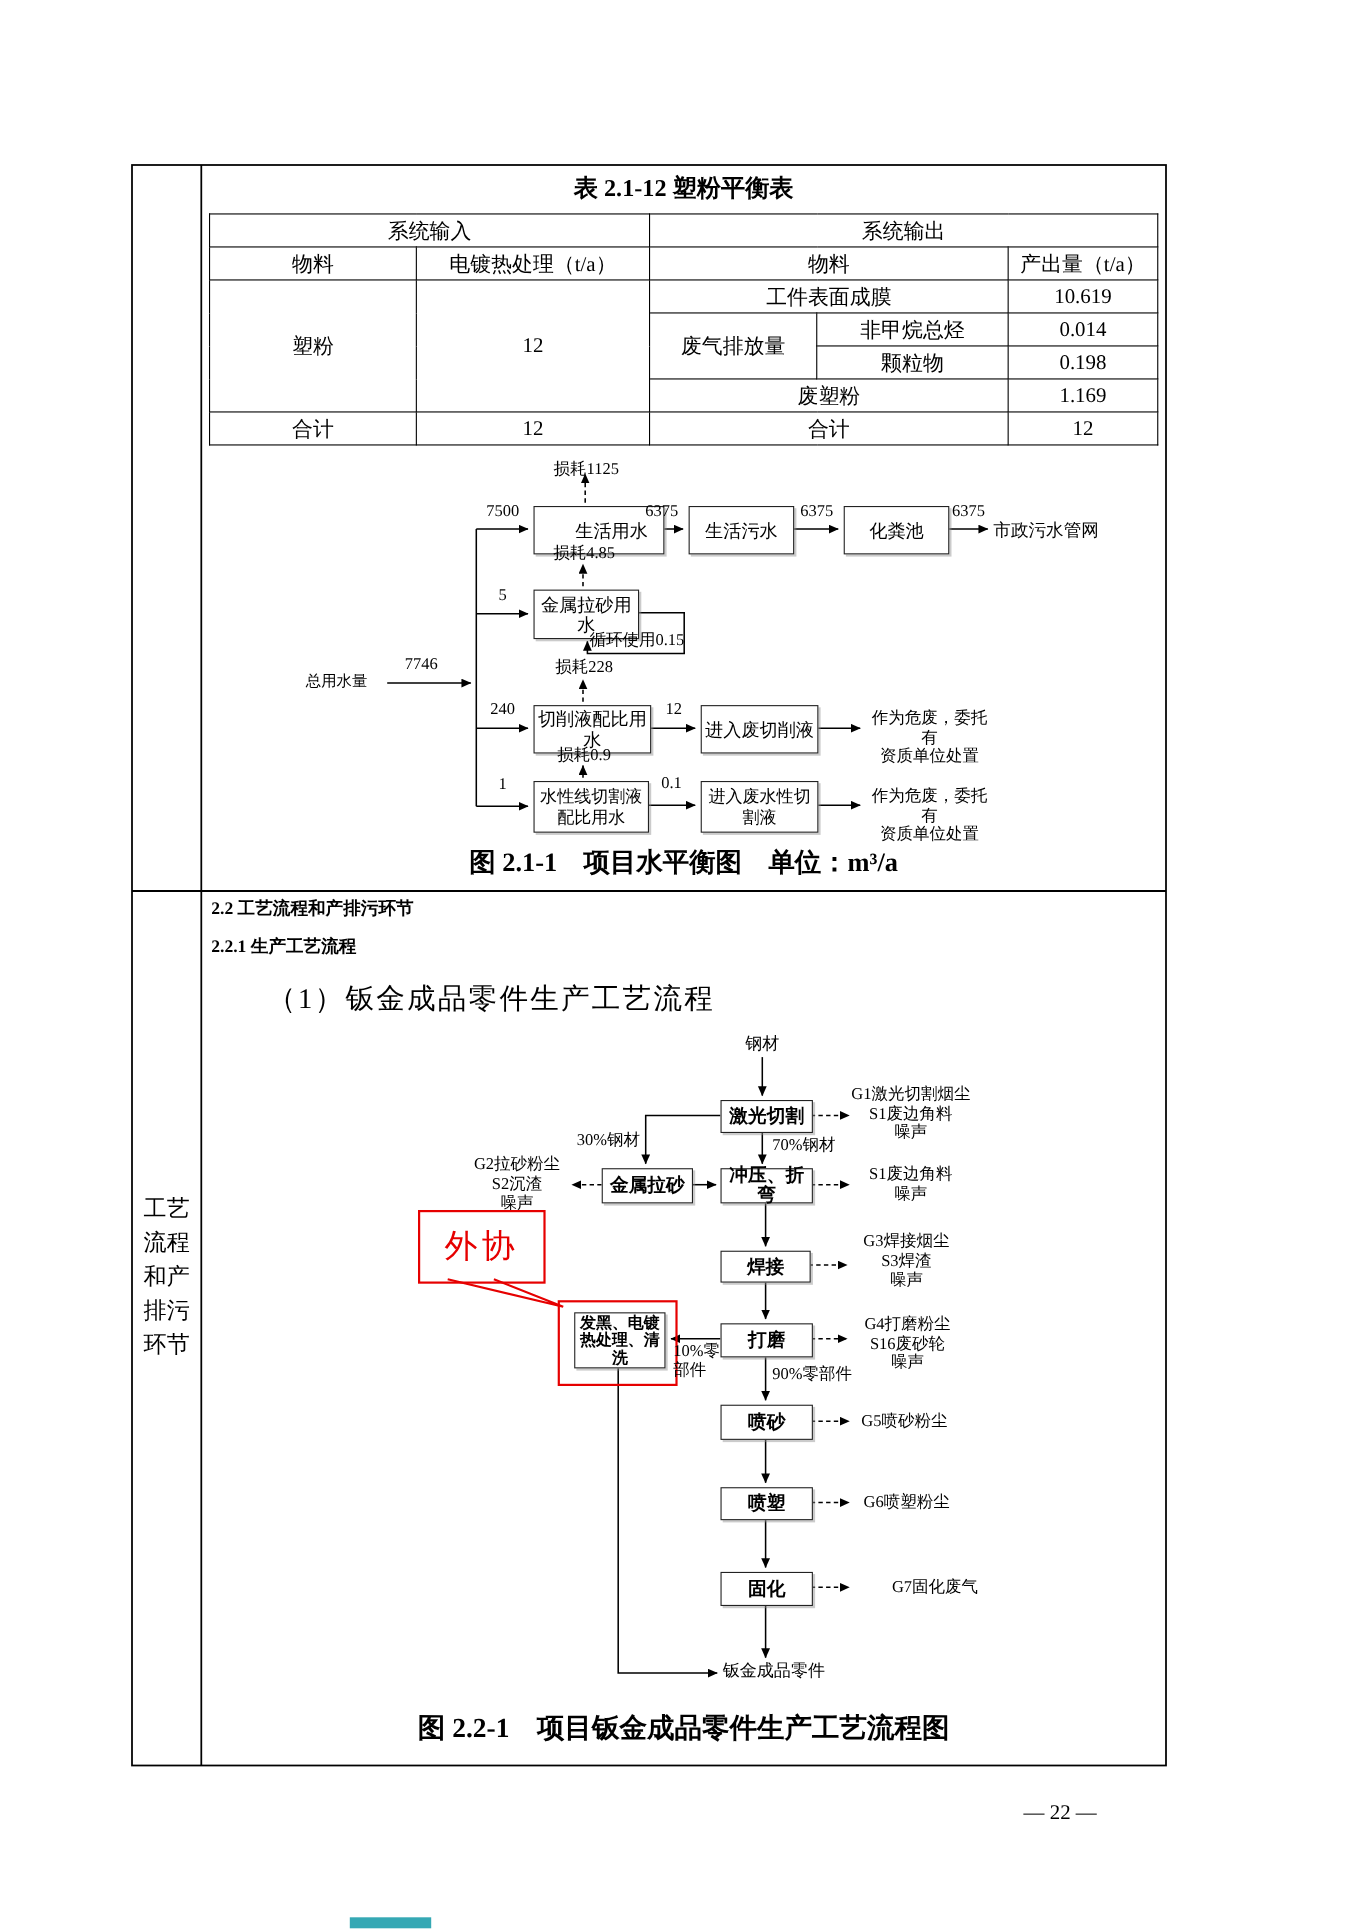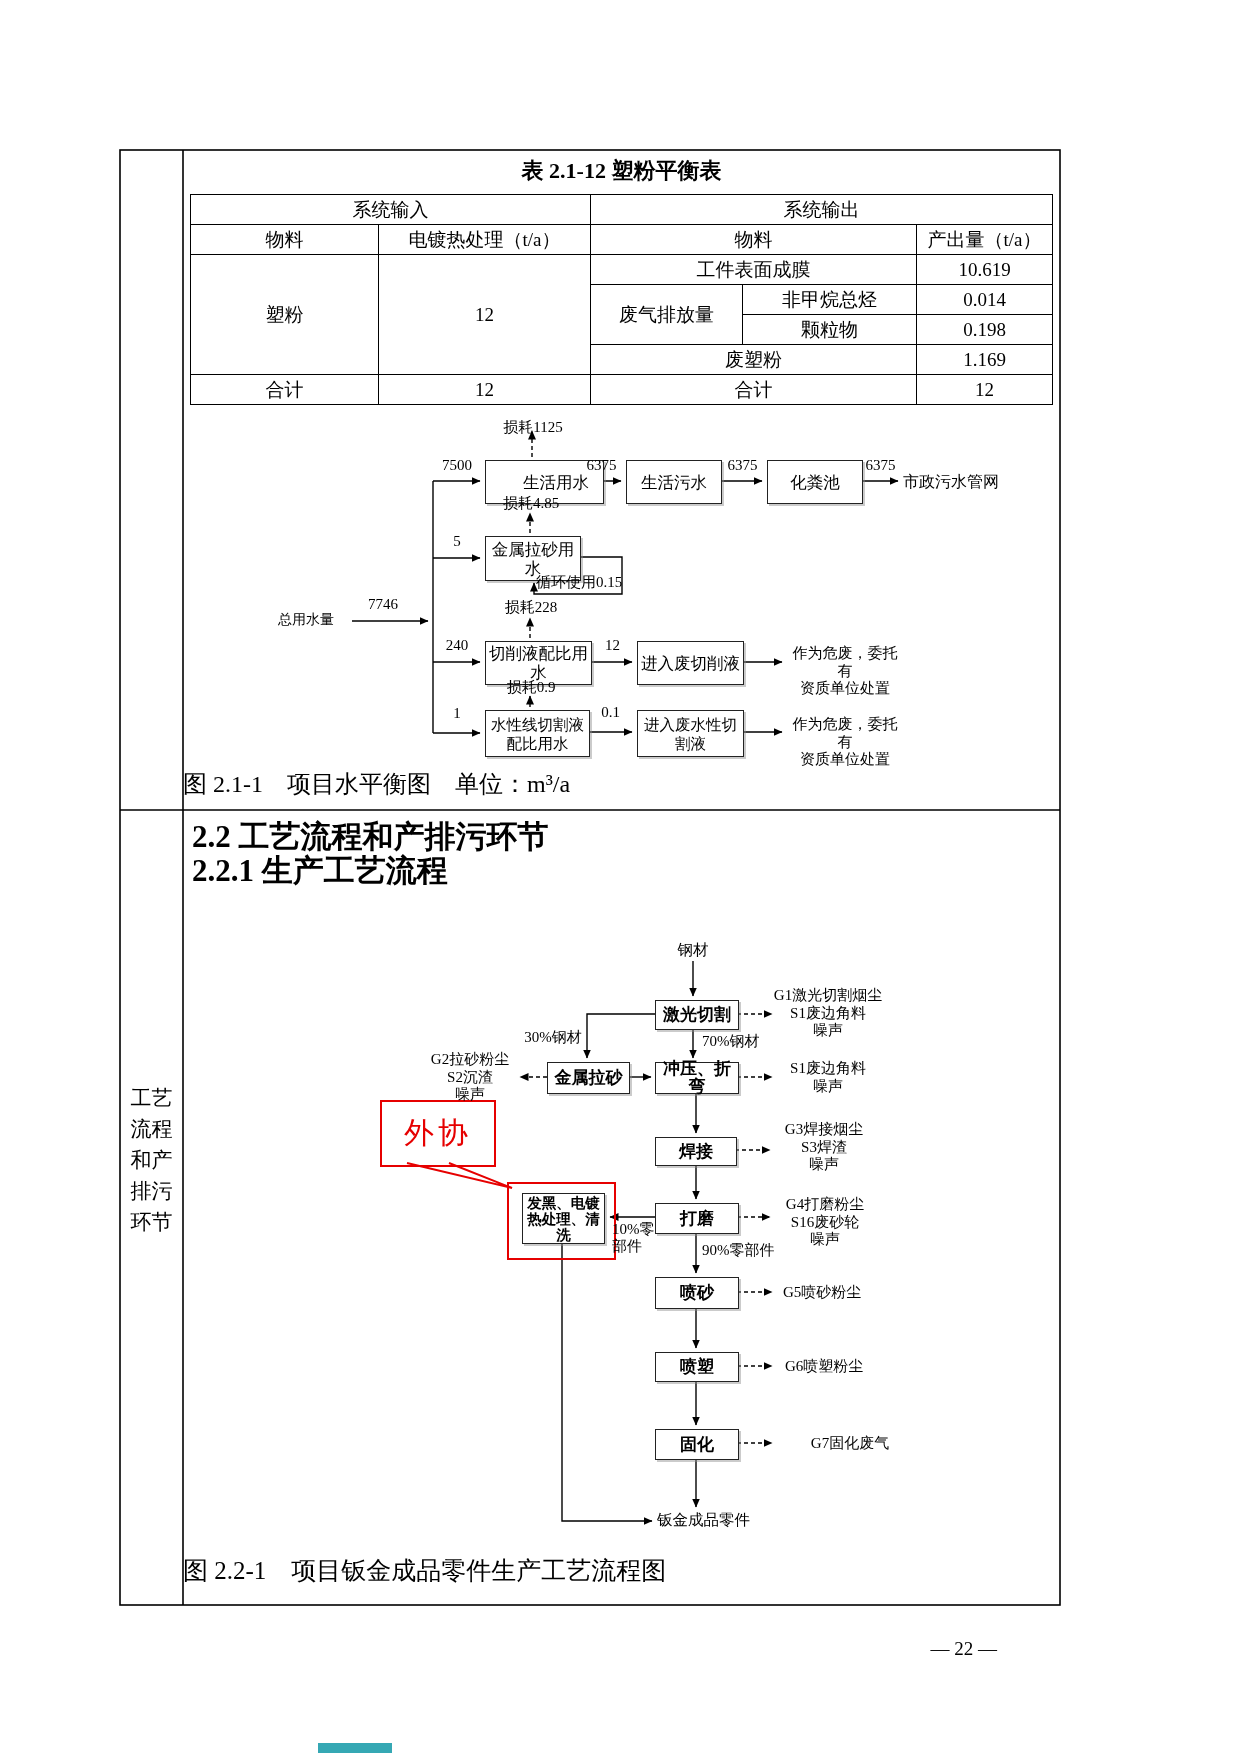--- a/index.html
+++ b/index.html
@@ -14,22 +14,22 @@
   .ttl{font-weight:bold;text-align:center;font-size:22px;}
   
   .box{position:absolute;z-index:2;border:1.4px solid #222;background:#fff;
        display:flex;align-items:center;justify-content:center;text-align:center;
        box-shadow:2px 2px 0 rgba(140,140,140,.45);}
   .wbox{font-size:16.5px;line-height:19px;}
   .fbox{font-weight:bold;font-size:17px;line-height:18px;}
   .lbl{position:absolute;z-index:2;font-size:15px;text-align:center;line-height:17px;}
   .em{position:absolute;z-index:2;font-size:15px;line-height:17.5px;text-align:center;}
   .em span{display:block;}
-  .hd{position:absolute;z-index:2;font-weight:bold;font-size:31px;}
-  .cap{position:absolute;z-index:2;font-weight:normal;text-align:left;}
+  .hd{position:absolute;z-index:2;font-weight:bold;font-size:16px;}
+  .cap{position:absolute;z-index:2;font-weight:bold;text-align:center;}
   .redtxt{color:#e60000;}
 </style>
 </head>
 <body>
 
 <div id="page">
 
   <svg class="layer" width="1241" height="1754" viewBox="0 0 1241 1754">
     <defs>
       <marker id="ah" markerWidth="11" markerHeight="9" refX="8.5" refY="4" orient="auto" markerUnits="userSpaceOnUse">
@@ -179,20 +179,21 @@
   </div>
   <div class="em" style="left:786px;top:716px;width:118px;">
     <span>作为危废，委托有</span>
     <span>资质单位处置</span>
   </div>
 
   <div class="cap" style="left:183px;top:768px;width:877px;font-size:24px;">图 2.1-1　项目水平衡图　单位：m³/a</div>
 
   <div class="hd" style="left:192px;top:816px;">2.2 工艺流程和产排污环节</div>
   <div class="hd" style="left:192px;top:850px;">2.2.1 生产工艺流程</div>
+  <div class="el" style="left:243px;top:890px;font-size:26px;letter-spacing:2px;">（1）钣金成品零件生产工艺流程</div>
 
   <div class="el" style="left:120px;top:1083px;width:63px;text-align:center;font-size:21px;line-height:31px;">
     <span style="display:block">工艺</span>
     <span style="display:block">流程</span>
     <span style="display:block">和产</span>
     <span style="display:block">排污</span>
     <span style="display:block">环节</span>
   </div>
 
   <div class="lbl" style="left:660px;top:941px;width:66px;font-size:15.5px;">钢材</div>

